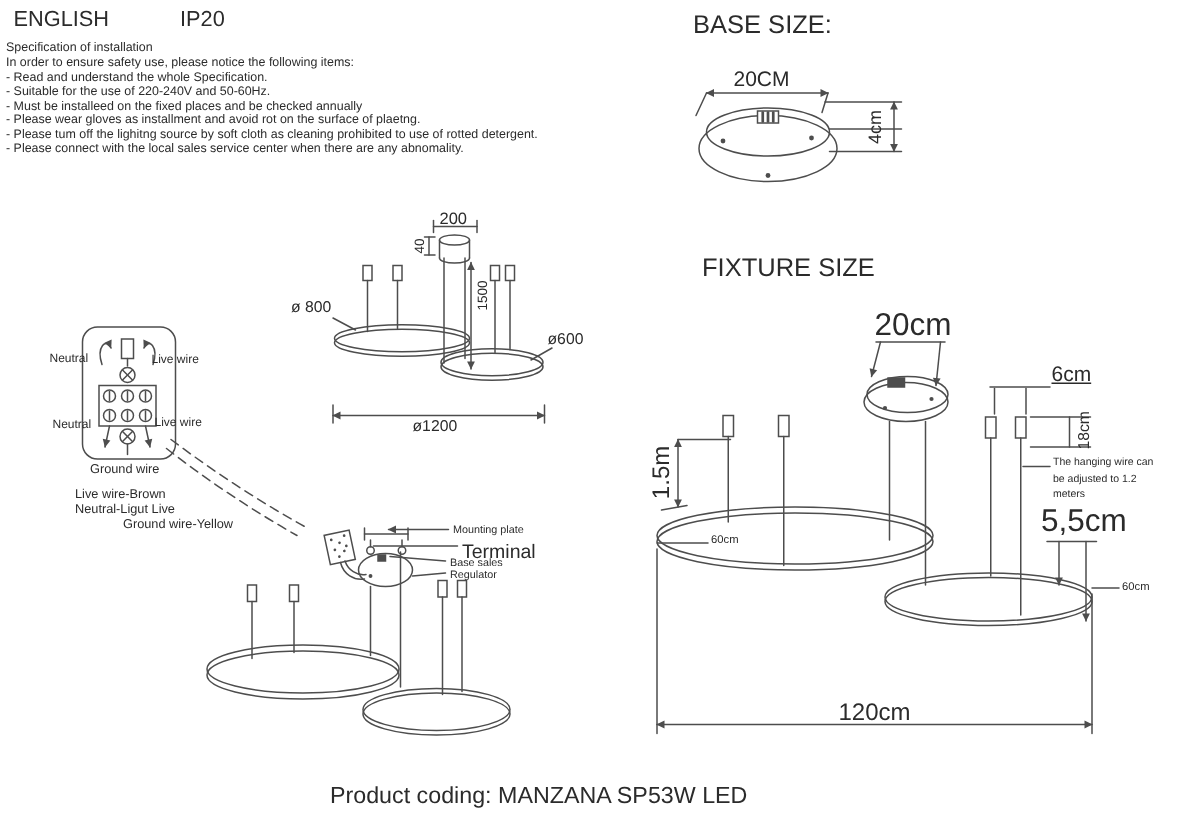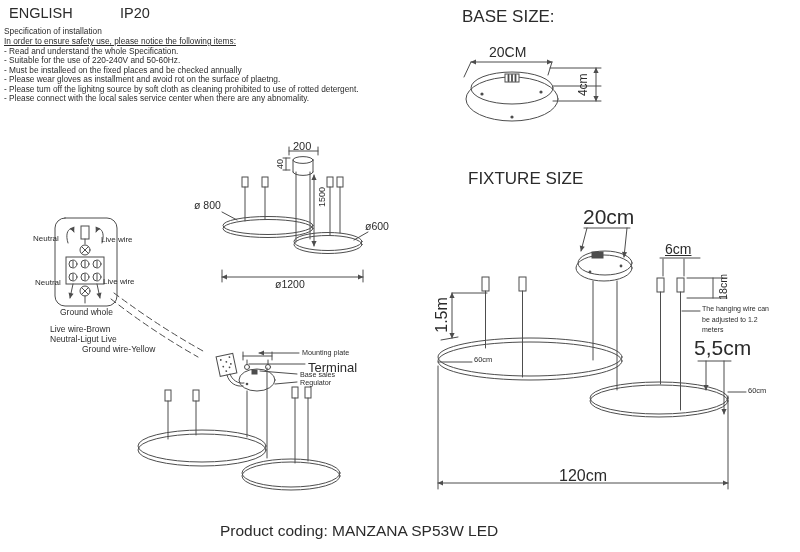--- a/index.html
+++ b/index.html
@@ -194,21 +194,21 @@
       <line x1="438" y1="366" x2="438" y2="489"></line>
       <line x1="728" y1="396" x2="728" y2="489"></line>
       <line x1="438" y1="483" x2="728" y2="483" marker-start="url(#ah)" marker-end="url(#ah)"></line>
     </g>
   </svg>
 
   <div class="lbl" style="left:9px;top:5px;font-size:14.5px;text-align:right;">ENGLISH</div>
   <div class="lbl" style="left:120px;top:5px;font-size:14.5px;">IP20</div>
 
   <div class="lbl" style="left:4px;top:27px;font-size:8.3px;">Specification of installation</div>
-  <div class="lbl" style="left:4px;top:37px;font-size:8.3px;text-decoration:underline;">In order to ensure safety use, please notice the following items:</div>
+  <div class="lbl" style="left:4px;top:37px;font-size:8.3px;">In order to ensure safety use, please notice the following items:</div>
   <div class="lbl" style="left:4px;top:46.5px;font-size:8.3px;">- Read and understand the whole Specification.</div>
   <div class="lbl" style="left:4px;top:56px;font-size:8.3px;">- Suitable for the use of 220-240V and 50-60Hz.</div>
   <div class="lbl" style="left:4px;top:65.5px;font-size:8.3px;">- Must be installeed on the fixed places and be checked annually</div>
   <div class="lbl" style="left:4px;top:75px;font-size:8.3px;">- Please wear gloves as installment and avoid rot on the surface of plaetng.</div>
   <div class="lbl" style="left:4px;top:84.5px;font-size:8.3px;">- Please tum off the lighitng source by soft cloth as cleaning prohibited to use of rotted detergent.</div>
   <div class="lbl" style="left:4px;top:94px;font-size:8.3px;">- Please connect with the local sales service center when there are any abnomality.</div>
 
   <div class="lbl" style="left:462px;top:7px;font-size:17px;">BASE SIZE:</div>
   <div class="lbl" style="left:489px;top:45px;font-size:14px;">20CM</div>
   <div class="lbl rot" style="left:571px;top:78px;width:26px;font-size:12px;">4cm</div>
@@ -217,33 +217,33 @@
   <div class="lbl rot" style="left:273px;top:159px;width:14px;font-size:9px;">40</div>
   <div class="lbl rot" style="left:310px;top:192px;width:24px;font-size:9px;">1500</div>
   <div class="lbl" style="left:194px;top:200px;font-size:10.5px;text-align:right;">ø 800</div>
   <div class="lbl" style="left:365px;top:221px;font-size:10.5px;">ø600</div>
   <div class="lbl" style="left:275px;top:279px;font-size:10.5px;">ø1200</div>
 
   <div class="lbl" style="left:33px;top:235px;font-size:8px;">Neutral</div>
   <div class="lbl" style="left:101px;top:236px;font-size:8px;">Live wire</div>
   <div class="lbl" style="left:35px;top:279px;font-size:8px;">Neutral</div>
   <div class="lbl" style="left:103px;top:278px;font-size:8px;">Live wire</div>
-  <div class="lbl" style="left:60px;top:308px;font-size:8.5px;">Ground whole</div>
+  <div class="lbl" style="left:60px;top:308px;font-size:8.5px;">Ground wire</div>
   <div class="lbl" style="left:50px;top:325px;font-size:8.5px;">Live wire-Brown</div>
   <div class="lbl" style="left:50px;top:335px;font-size:8.5px;">Neutral-Ligut Live</div>
   <div class="lbl" style="left:50px;top:345px;font-size:8.5px;margin-left:32px;">Ground wire-Yellow</div>
 
   <div class="lbl" style="left:302px;top:349px;font-size:7.2px;">Mounting plate</div>
   <div class="lbl" style="left:308px;top:361px;font-size:13px;">Terminal</div>
   <div class="lbl" style="left:300px;top:371px;font-size:7.2px;">Base sales</div>
   <div class="lbl" style="left:300px;top:379px;font-size:7.2px;">Regulator</div>
 
   <div class="lbl" style="left:468px;top:169px;font-size:17px;">FIXTURE SIZE</div>
   <div class="lbl" style="left:583px;top:205px;font-size:21px;">20cm</div>
-  <div class="lbl" style="left:665px;top:242px;font-size:14px;text-decoration:underline;">6cm</div>
+  <div class="lbl" style="left:701px;top:242px;font-size:14px;text-decoration:underline;">6cm</div>
   <div class="lbl rot" style="left:710px;top:281px;width:28px;font-size:10.5px;">18cm</div>
   <div class="lbl wrap" style="left:702px;top:304px;width:72px;font-size:7px;line-height:1.5;">The hanging wire can be adjusted to 1.2 meters</div>
   <div class="lbl rot" style="left:424px;top:306px;width:36px;font-size:16px;">1.5m</div>
   <div class="lbl" style="left:694px;top:336px;font-size:21px;">5,5cm</div>
   <div class="lbl" style="left:474px;top:356px;font-size:7.5px;">60cm</div>
   <div class="lbl" style="left:748px;top:387px;font-size:7.5px;">60cm</div>
   <div class="lbl" style="left:559px;top:467px;font-size:16px;">120cm</div>
 
   <div class="lbl" style="left:220px;top:522px;font-size:15.5px;">Product coding: MANZANA SP53W LED</div>
 </div>

